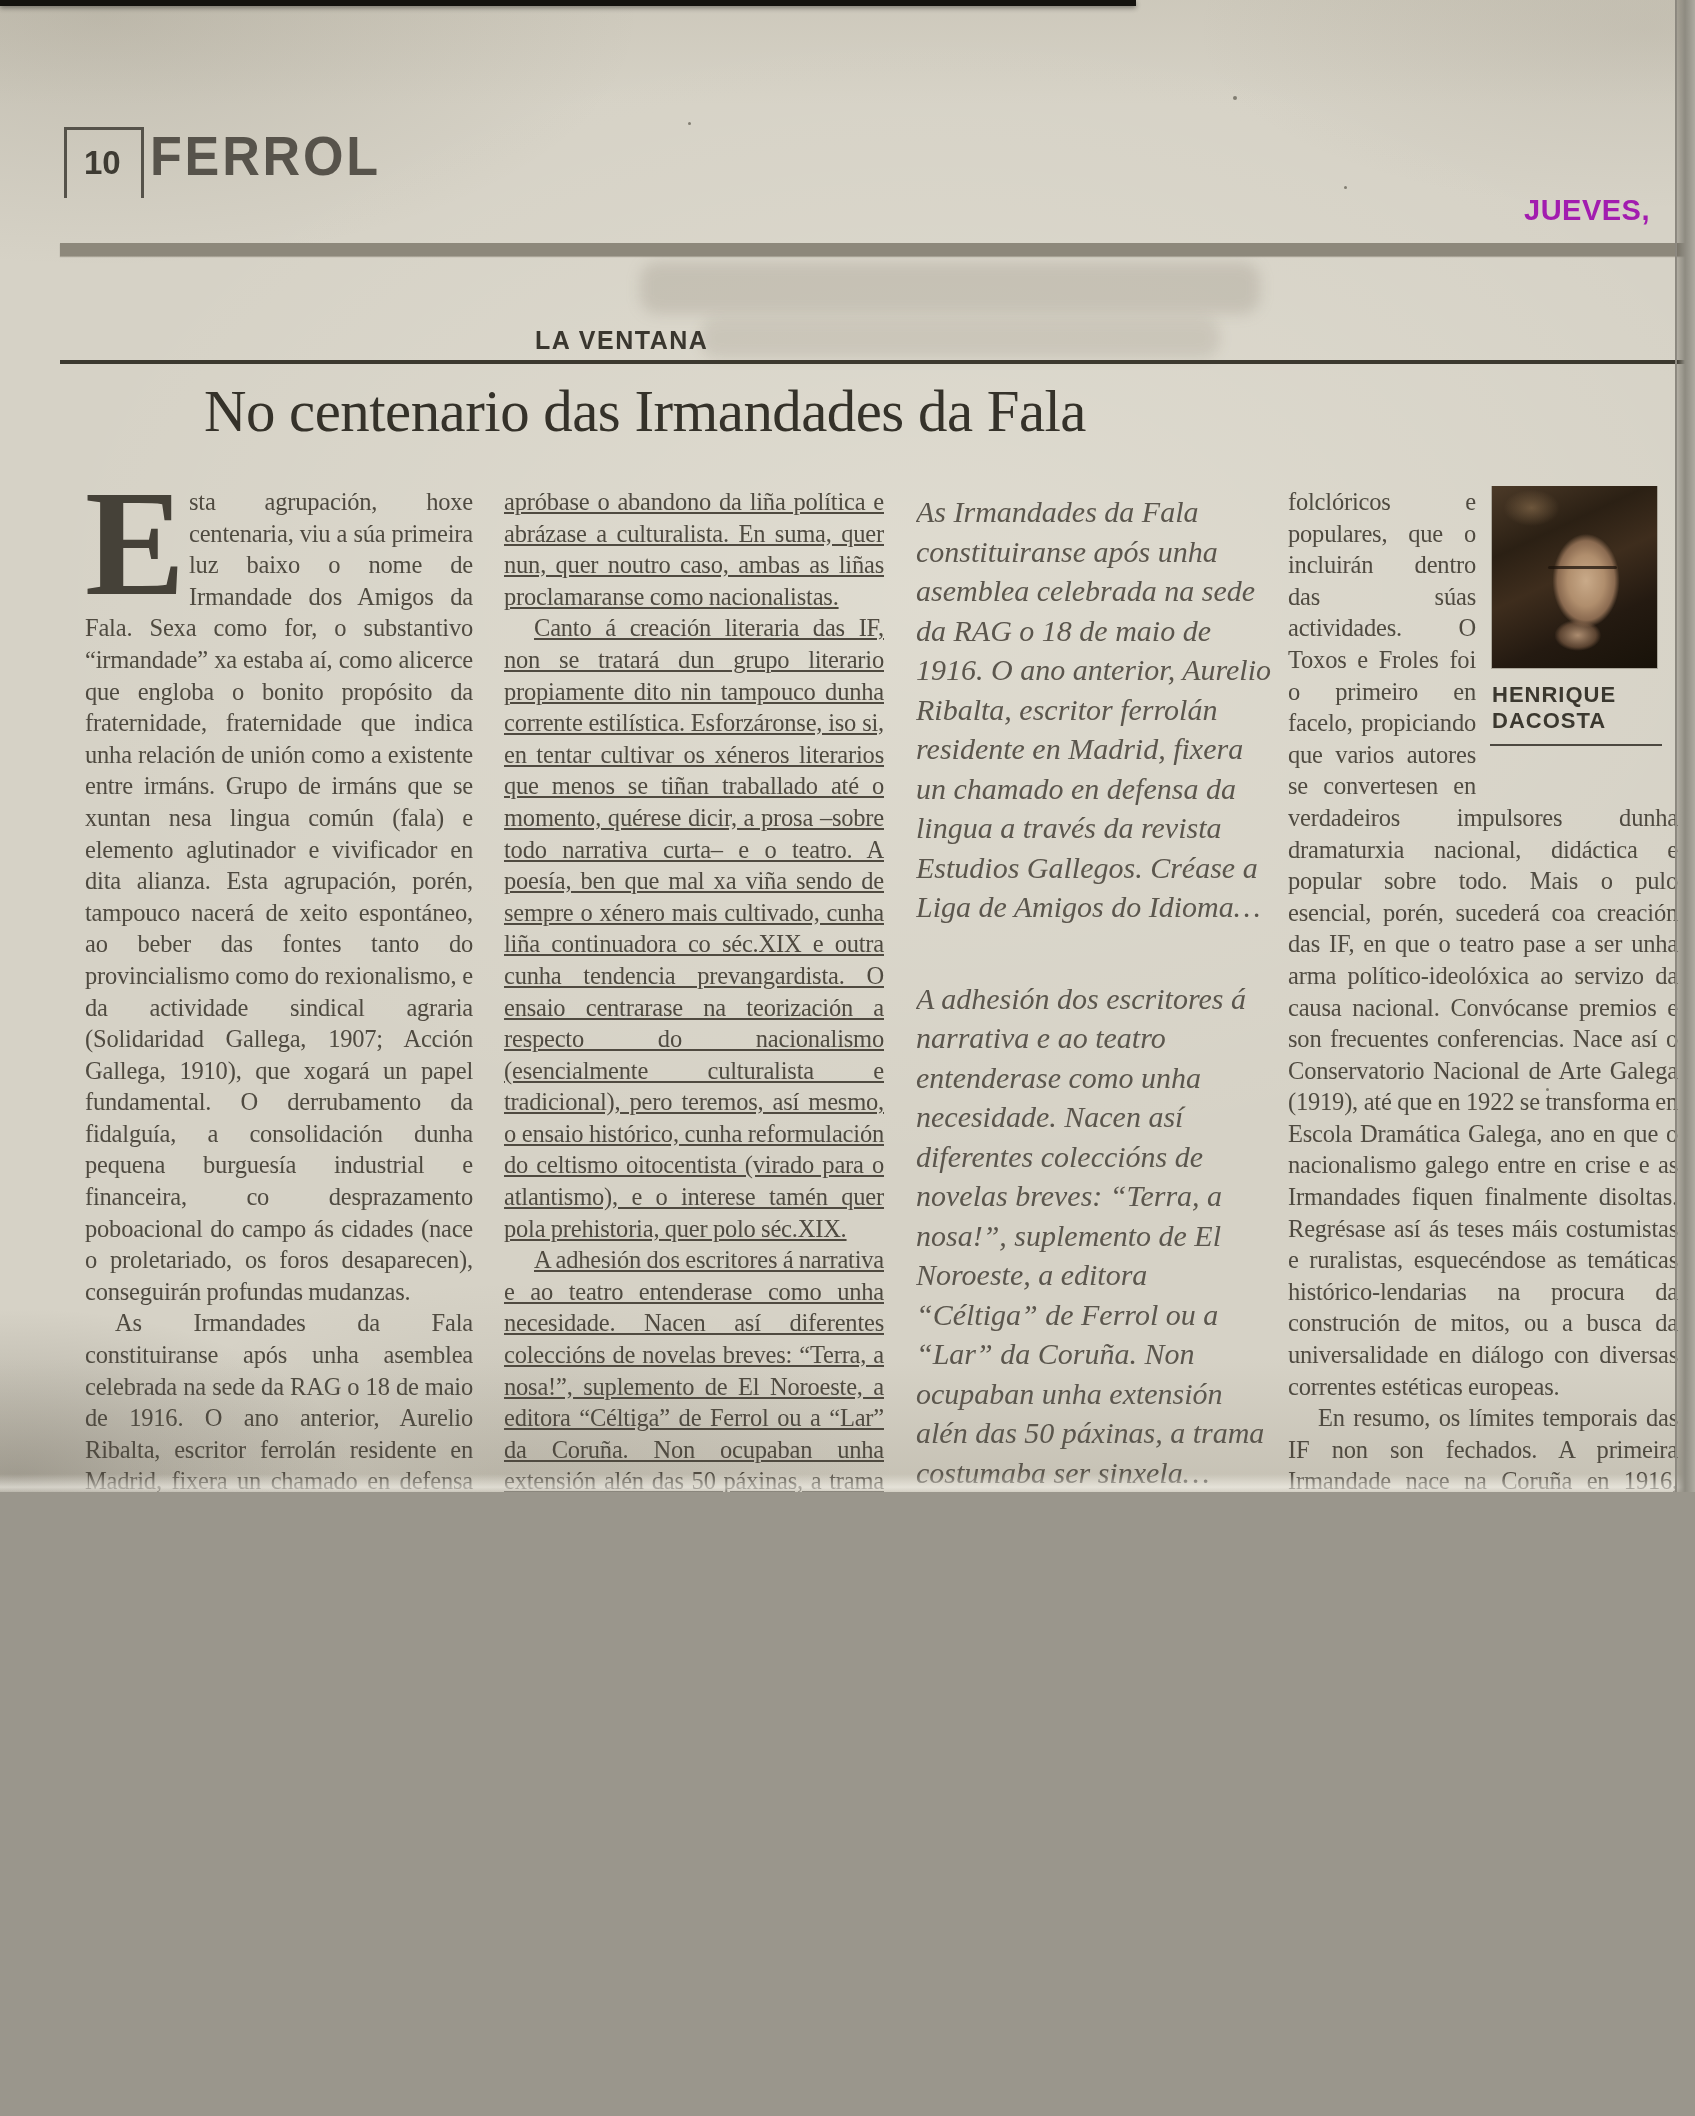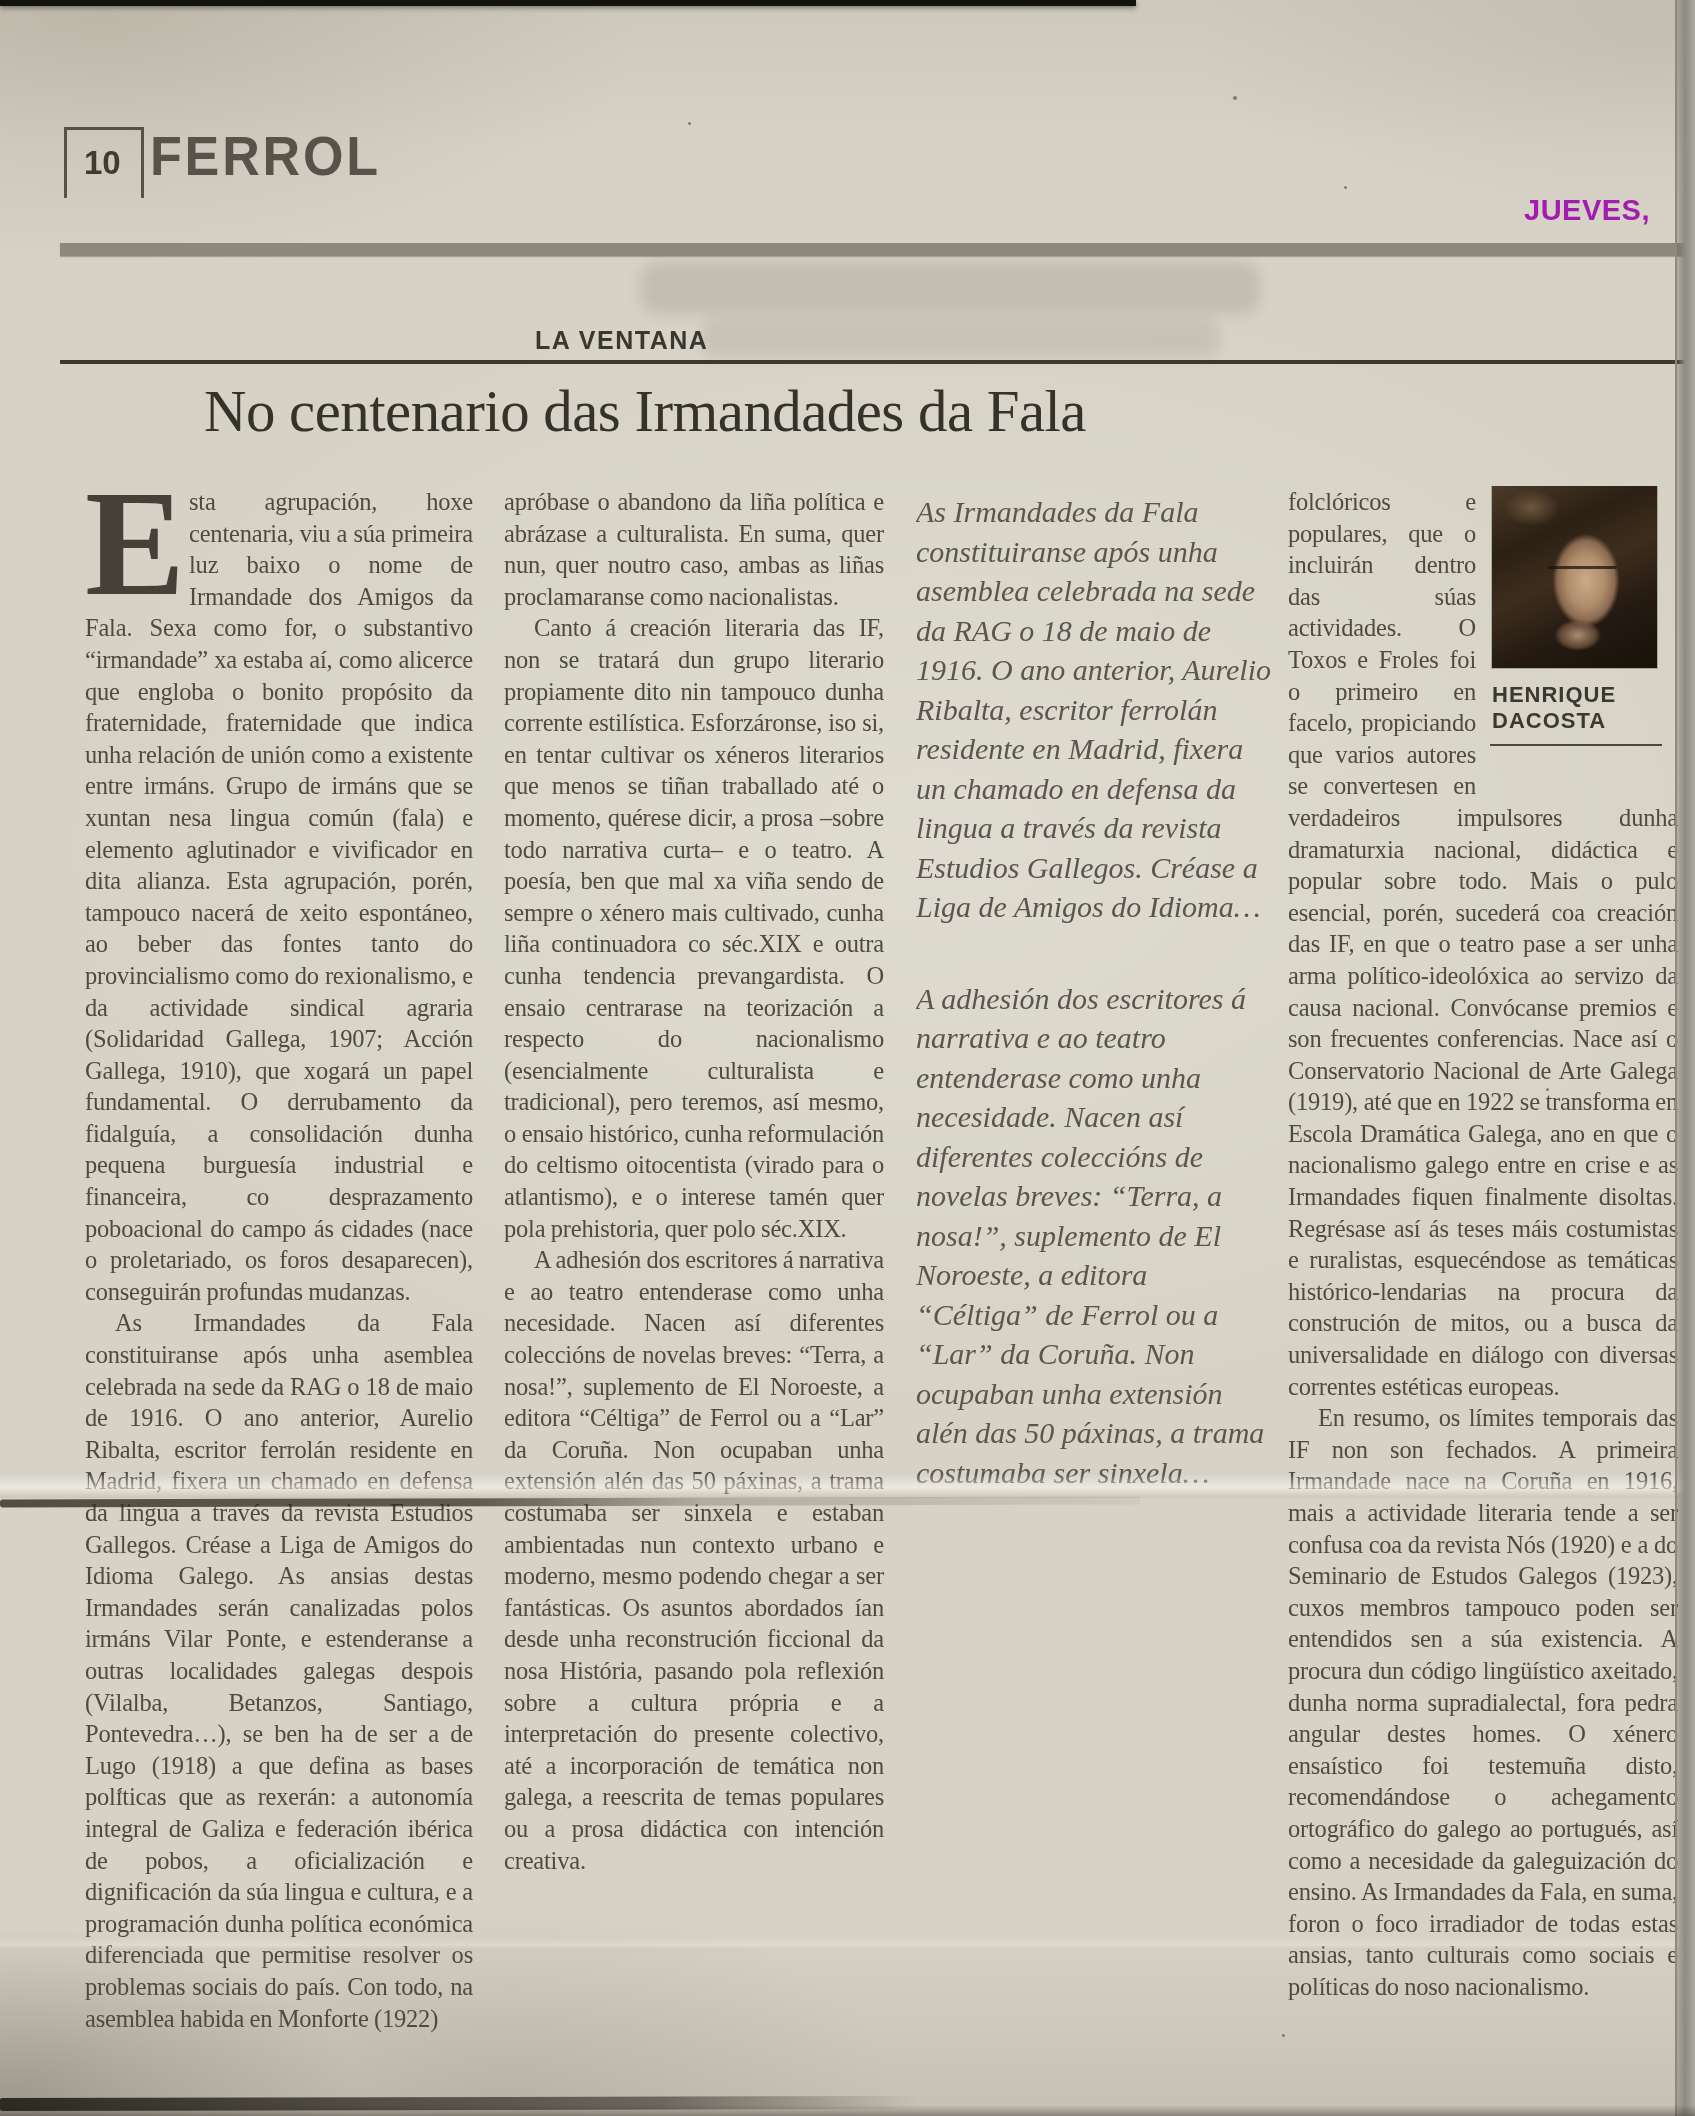--- a/index.html
+++ b/index.html
@@ -1,17 +1,17 @@
 <!DOCTYPE html>
 <html lang="gl"><head>
 <meta charset="utf-8">
 <style>
   html,body{margin:0;padding:0;background:#9a968c;}
   #page{
-    position:relative;width:1695px;height:2116px;overflow:hidden;
+    position:relative;width:1695px;height:1492px;overflow:hidden;
     background:#d6d2c6;
     font-family:"Liberation Serif","DejaVu Serif",serif;
   }
   
   .shade{position:absolute;inset:0;pointer-events:none;
     background:
       radial-gradient(ellipse 900px 420px at 6% 1%, rgba(95,88,70,0.16), transparent 60%),
       radial-gradient(ellipse 750px 300px at 97% 2%, rgba(120,112,95,0.13), transparent 60%),
       radial-gradient(ellipse 520px 260px at 1% 99%, rgba(55,50,40,0.28), transparent 65%),
       radial-gradient(ellipse 600px 300px at 30% 99%, rgba(80,74,60,0.12), transparent 65%),
@@ -60,21 +60,21 @@
     transform:scaleX(0.98);transform-origin:center top;}
 
   
   .col{position:absolute;top:486px;height:1625px;overflow:hidden;
     font-size:24.5px;line-height:31.6px;color:#4f4a40;
     text-align:justify;letter-spacing:-0.2px;word-spacing:-0.5px;
     hyphens:auto;-webkit-hyphens:auto;}
   .col p{margin:0;}
   .col p.indent{text-indent:30px;}
   .col-1{left:85px;width:388px;}
-  .col-2{left:504px;width:380px;}
+  .col-2{left:504px;width:380px;text-decoration:underline;}
   .col-4{left:1288px;width:390px;}
 
   .dropcap{float:left;font-weight:700;font-size:150px;line-height:0.72;
     height:94px;width:96px;margin:3px 8px 0 0;color:#454138;letter-spacing:-4px;}
 
   
   .col-3{position:absolute;left:916px;top:492px;width:356px;height:1620px;overflow:hidden;}
   .pullquote{font-style:italic;font-size:30px;line-height:39.5px;color:#5b564d;
     text-align:left;letter-spacing:0;}
   .pullquote + .pullquote{margin-top:52px;}

